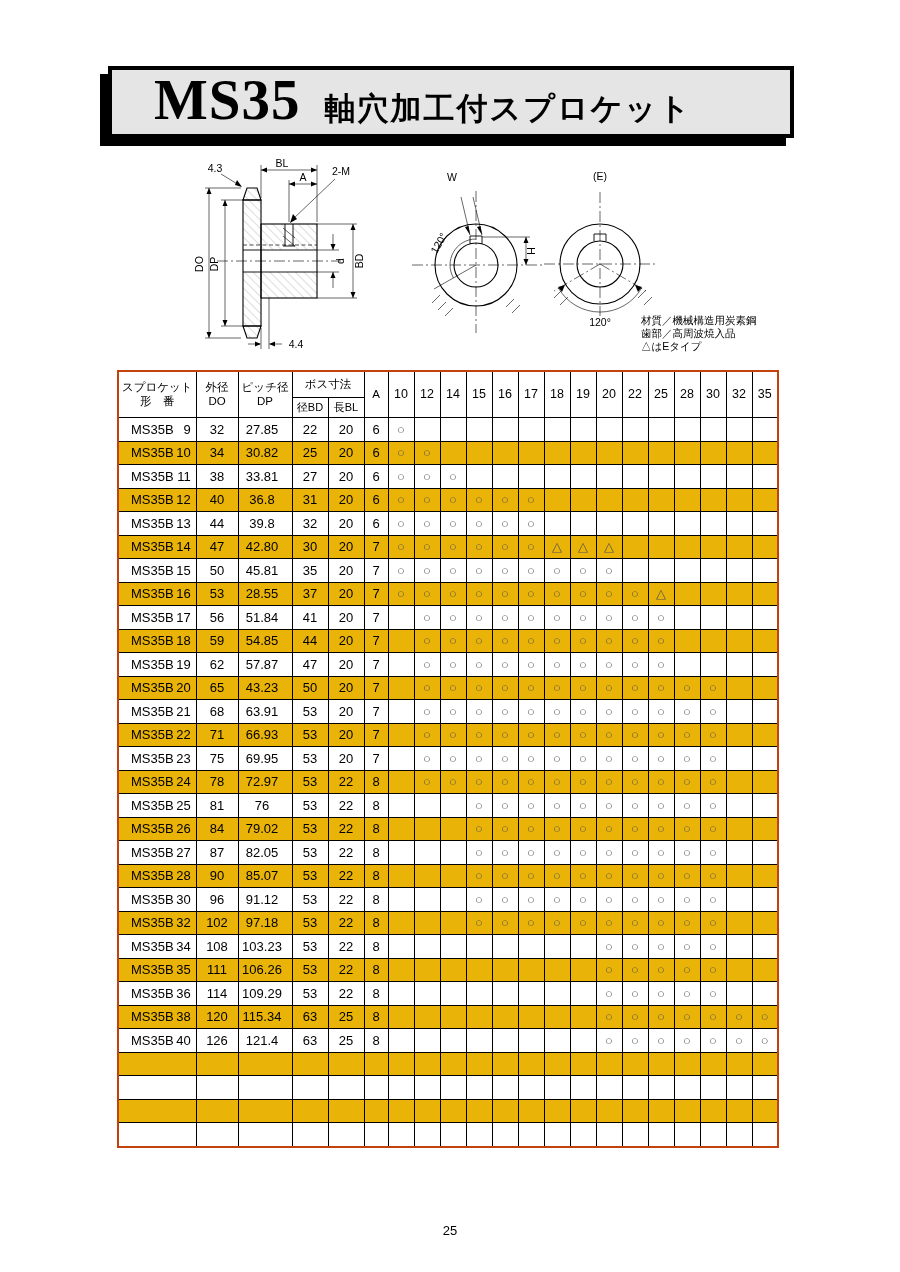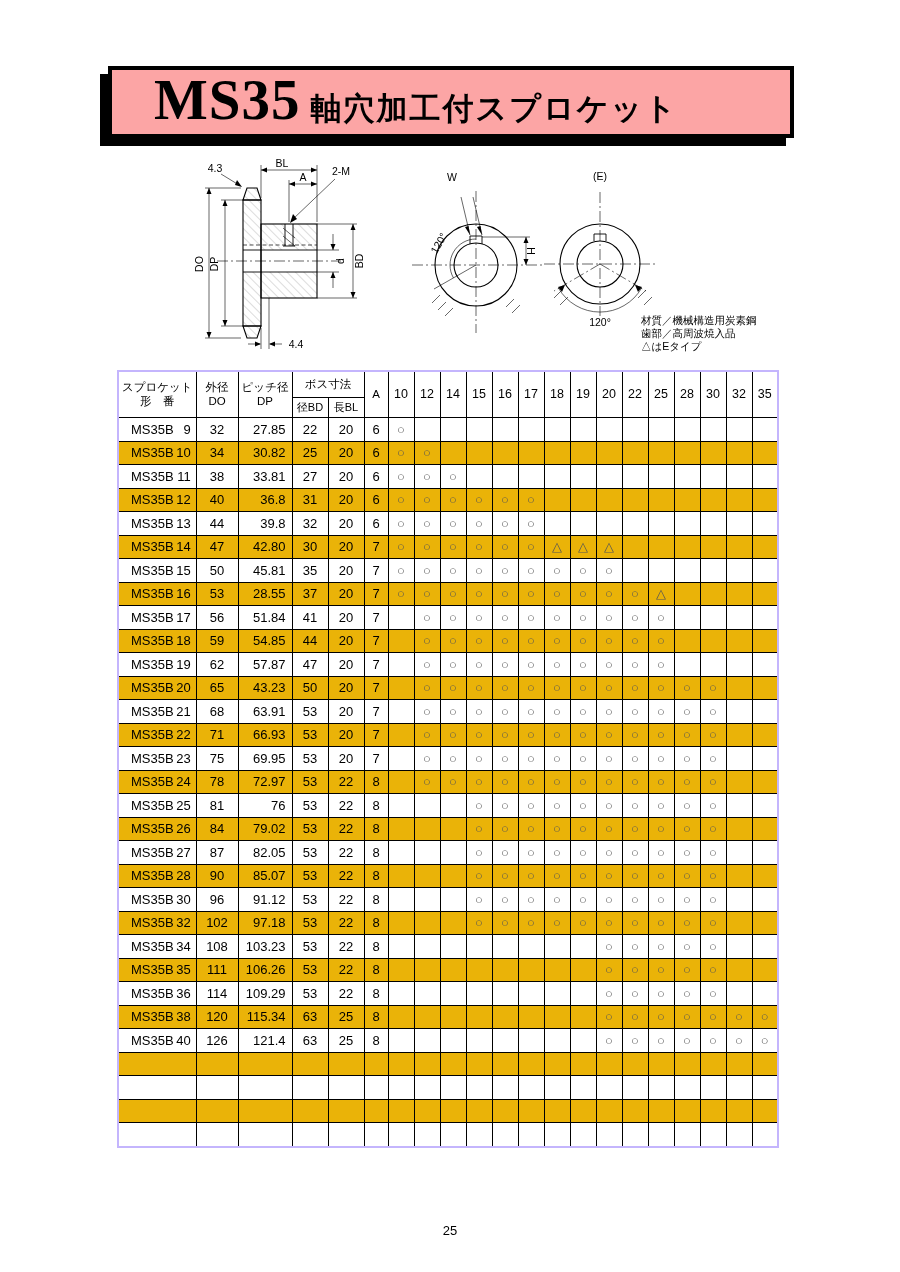--- a/index.html
+++ b/index.html
@@ -1,42 +1,42 @@
 <!DOCTYPE html>
 <html><head>
 <meta charset="utf-8">
 <style>
   html,body{margin:0;padding:0}
   body{width:900px;height:1272px;position:relative;background:#fff;color:#000;font-family:"Liberation Sans",sans-serif;overflow:hidden}
-  .title-box{position:absolute;left:108px;top:66px;width:686px;height:72px;background:#fca5a5;border:4px solid #000;box-shadow:-8px 8px 0 0 #000;display:flex;align-items:baseline;padding-left:42px;box-sizing:border-box}
+  .title-box{position:absolute;left:108px;top:66px;width:686px;height:72px;background:#e5e5e5;border:4px solid #000;box-shadow:-8px 8px 0 0 #000;display:flex;align-items:baseline;padding-left:42px;box-sizing:border-box}
   .title-code{font-family:"Liberation Serif",serif;font-weight:bold;font-size:57px;line-height:60px;letter-spacing:1px}
-  .title-text{font-weight:bold;font-size:31px;margin-left:10px;letter-spacing:2px}
+  .title-text{font-weight:bold;font-size:31px;margin-left:24px;letter-spacing:2px}
   .diag{position:absolute}
   #svg-side{left:165px;top:158px}
   #svg-front{left:398px;top:165px}
   #svg-e{left:540px;top:166px}
   .notes{position:absolute;left:641px;top:314px;font-size:10.5px;line-height:13px}
   svg text{font-family:"Liberation Sans",sans-serif;font-size:10.5px;fill:#000}
   .ol{fill:none;stroke:#000;stroke-width:1.1}
   .ln{stroke:#000;stroke-width:0.9}
   .thin{stroke:#000;stroke-width:0.6;fill:none}
   .cl{stroke:#000;stroke-width:0.6;stroke-dasharray:11 3 2 3;fill:none}
   .dsh{stroke:#000;stroke-width:0.7;stroke-dasharray:4 2.5;fill:none}
   .ah{fill:#000;stroke:none}
-  .tbl{position:absolute;left:117px;top:370px;border-collapse:collapse;table-layout:fixed;border:2px solid #c4b5fd}
+  .tbl{position:absolute;left:117px;top:370px;border-collapse:collapse;table-layout:fixed;border:2px solid #c2410c}
   .tbl th,.tbl td{border:1px solid #000;padding:0;text-align:center;font-weight:normal;overflow:hidden;white-space:nowrap}
   .tbl thead th{font-size:11.5px;line-height:1.18;vertical-align:middle}
   .tbl thead tr.hr1 th{height:25px}
   .tbl thead tr.hr2 th{height:19px;font-size:11px}
   .tbl th.bore-th{font-size:12.5px}
   .tbl td{height:22.5px;font-size:13px;vertical-align:middle}
   tr.shade{background:#eab308}
   td.model{text-align:left;padding-left:12px}
   .mnum{display:inline-block;width:17px;text-align:right}
-  td.rt{text-align:right;padding-right:6px}
+  td.rt{padding-right:6px}
   td.mark{font-size:13px;color:#555;line-height:1}
   .page-number{position:absolute;top:1223px;left:0;width:900px;text-align:center;font-size:13px}
 </style>
 </head>
 <body>
 
 <div class="title-box">
   <span class="title-code">MS35</span>
   <span class="title-text">軸穴加工付スプロケット</span>
 </div>

